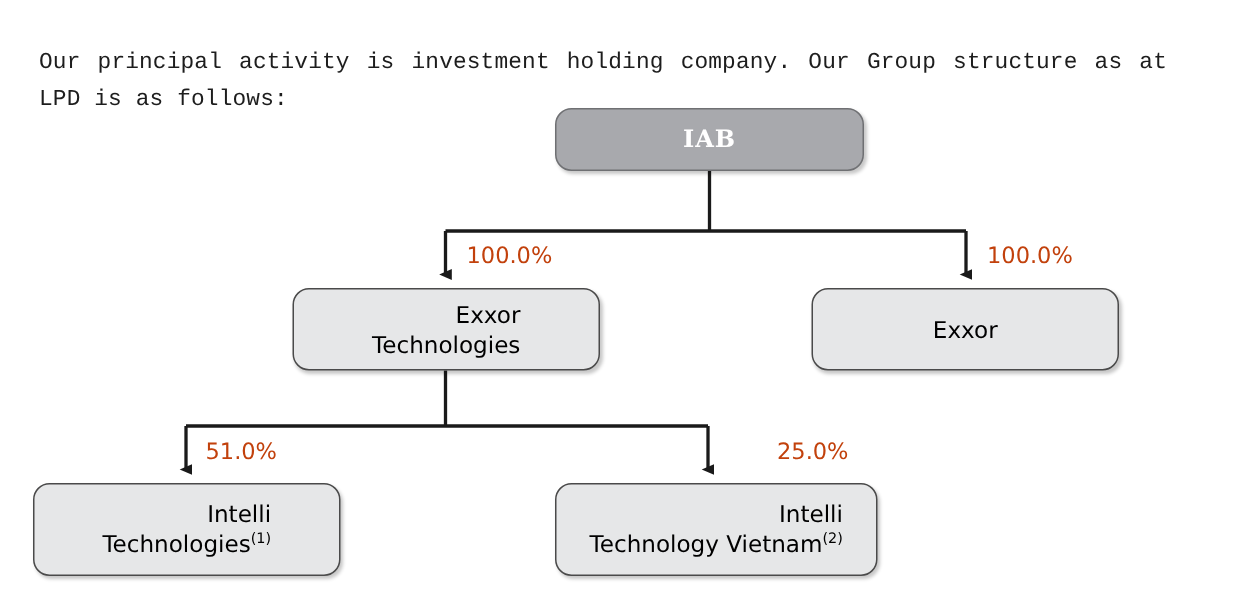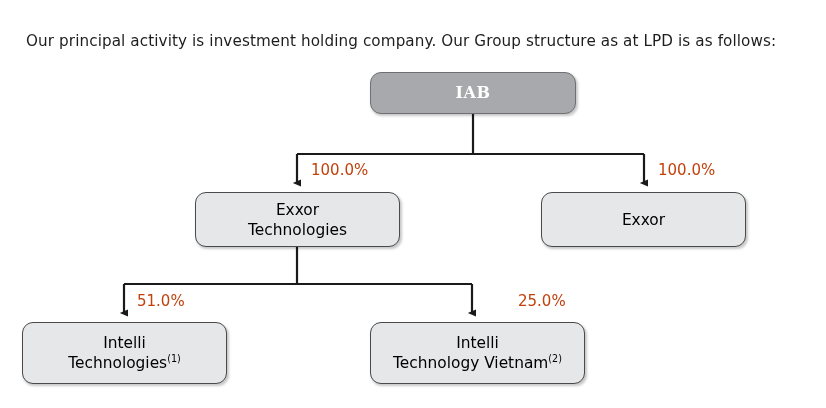--- a/index.html
+++ b/index.html
@@ -20,20 +20,21 @@
   #intro-paragraph {
     position: absolute;
     left: 26px;
     top: 14px;
     width: 752px;
     font-size: 15.2px;
     line-height: 25px;
     text-align: justify;
     color: #1d1d1d;
     letter-spacing: 0.1px;
+    font-family: Liberation Mono, monospace;
   }
 
   
   #org-chart {
     position: absolute;
     left: 0;
     top: 0;
     width: 826px;
     height: 408px;
   }
@@ -47,21 +48,21 @@
   }
 
   
   .node {
     position: absolute;
     box-sizing: border-box;
     border-radius: 11px;
     display: flex;
     align-items: center;
     justify-content: center;
-    text-align: center;
+    text-align: right;
     border: 1.6px solid #4a4a4a;
     background: #e6e7e8;
     box-shadow: 1.5px 2px 2.5px rgba(0,0,0,0.22);
   }
   .node .node-label {
     font-size: 15.4px;
     line-height: 20px;
     color: #000000;
     white-space: pre-line;
     padding: 0 6px;

